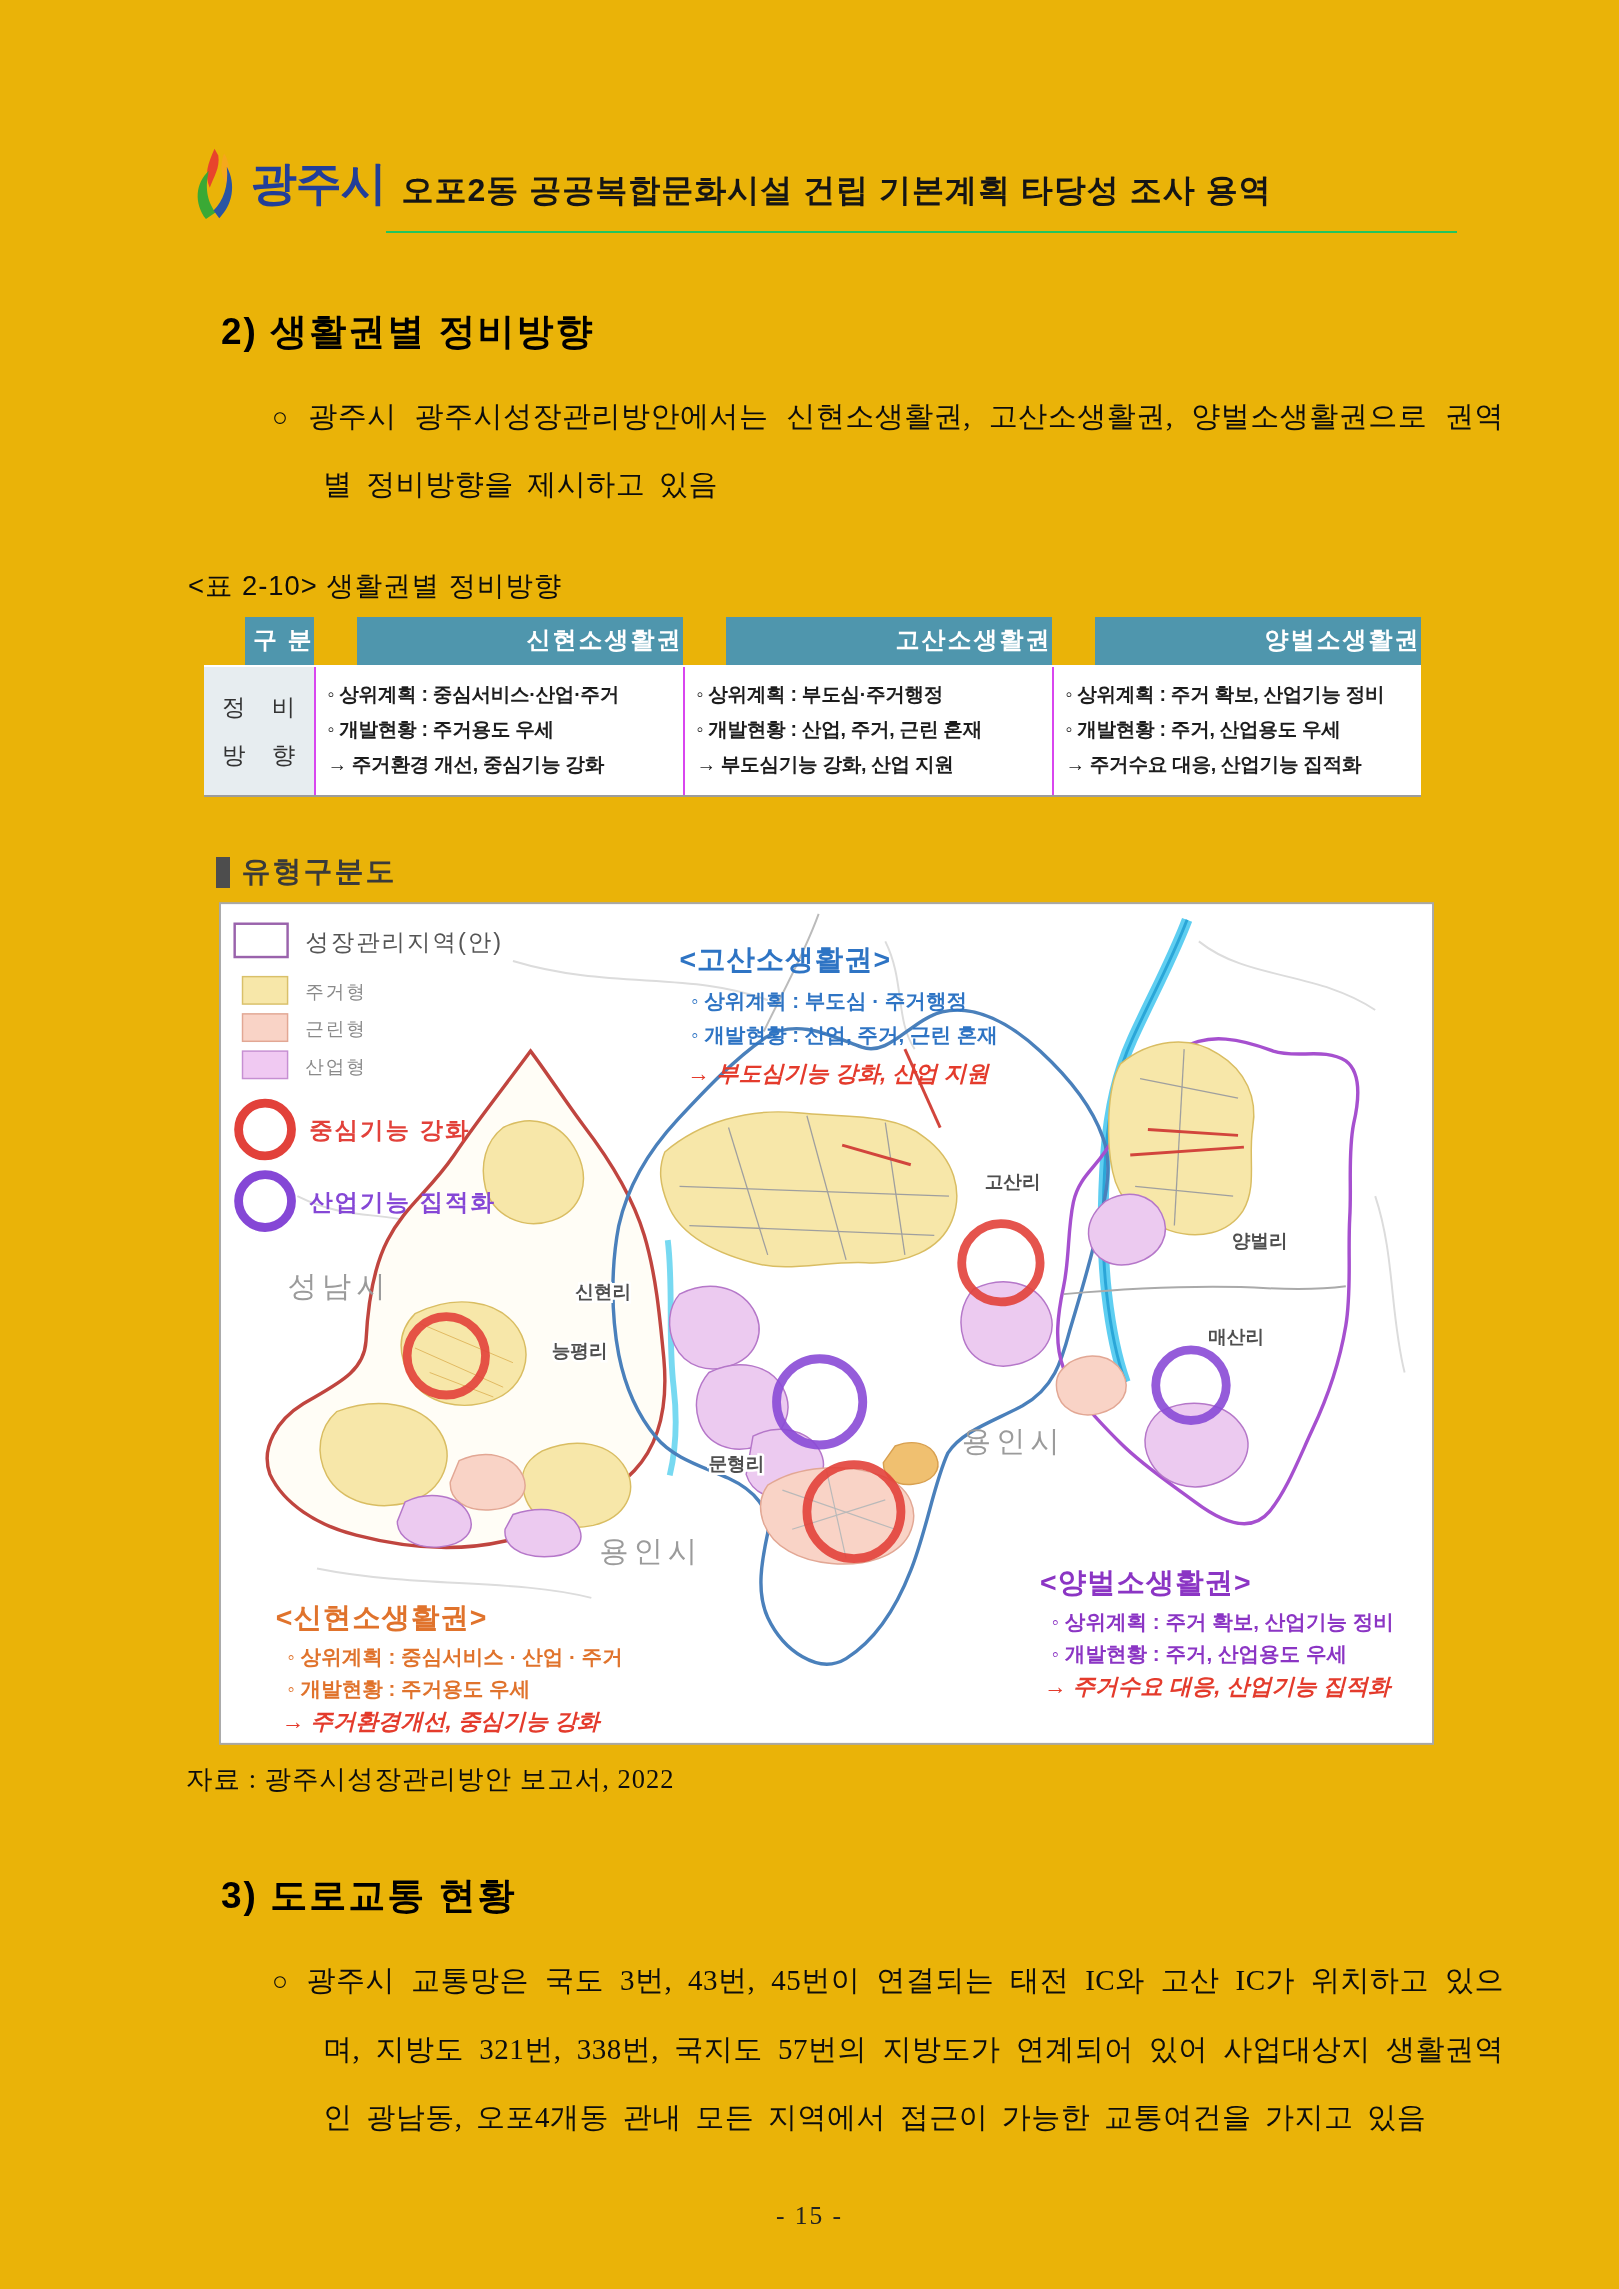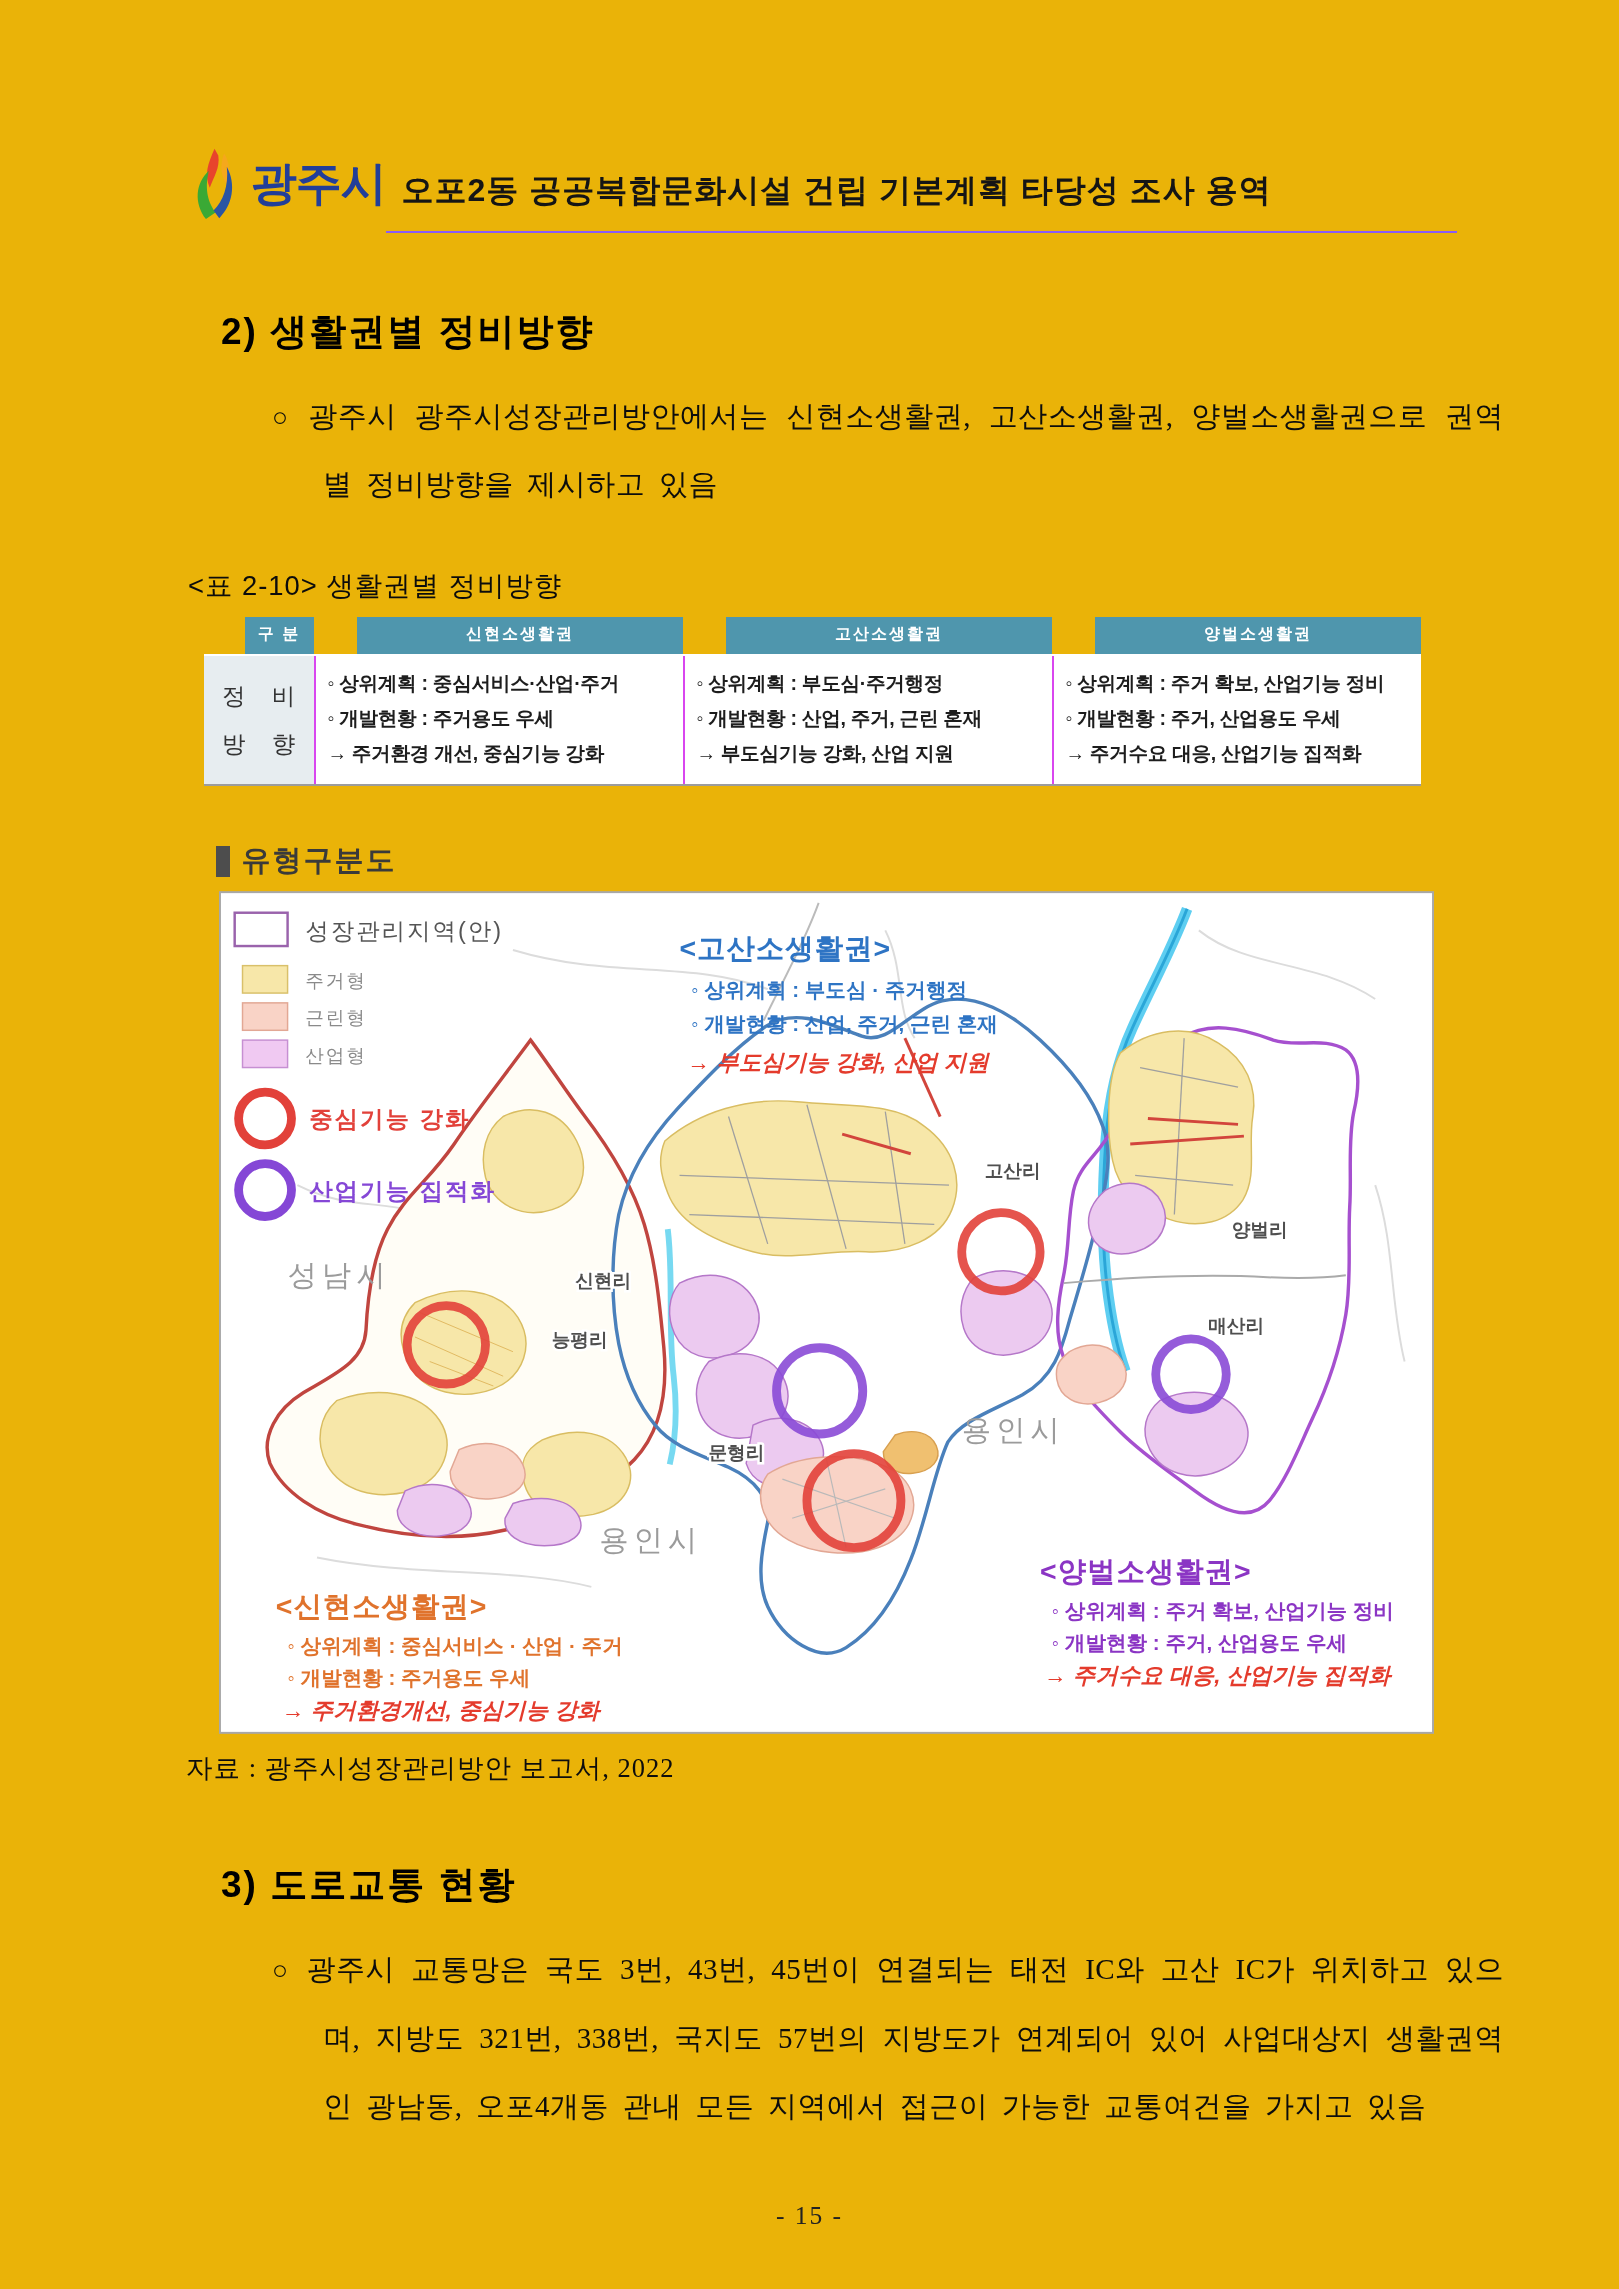--- a/index.html
+++ b/index.html
@@ -10,21 +10,21 @@
   }
   .content { padding:145px 162px 0 186px; }
 
   
   .hdr { display:flex; align-items:flex-end; }
   .logo { display:flex; align-items:center; gap:7.8px; padding-bottom:11.8px; }
   .logo-text {
     font-family:"Liberation Sans", sans-serif; font-weight:bold;
     font-size:46px; color:#223e99; letter-spacing:-1px; line-height:1;
   }
-  .hdr-title-wrap { flex:1; border-bottom:2px solid #8b5cf6; padding:0 0 17.6px 15.7px; }
+  .hdr-title-wrap { flex:1; border-bottom:2px solid #22c55e; padding:0 0 17.6px 15.7px; }
   .hdr-title {
     font-family:"Liberation Sans", sans-serif; font-weight:bold;
     font-size:32px; letter-spacing:1px; color:#151515; white-space:nowrap;
   }
 
   
   .h2 {
     font-family:"Liberation Sans", sans-serif; font-weight:bold;
     font-size:37px; letter-spacing:2px; color:#000; margin:74px 0 0 35px;
   }
@@ -40,22 +40,22 @@
   .tbl-caption {
     font-family:"Liberation Sans", sans-serif; font-size:27.4px; color:#0c0c0c;
     letter-spacing:1px; margin:49px 0 13.7px 2px;
   }
   .tbl {
     width:1217px; margin-left:17.6px; border-bottom:2.9px solid #9c9c9c;
     font-family:"Liberation Sans", sans-serif;
   }
   .tbl-head { display:grid; grid-template-columns:110px 1fr 1fr 1fr; gap:2.9px; }
   .th {
-    background:#4f96ad; color:#fff; font-weight:bold; font-size:16px;
-    text-align:center; padding:6.9px 0 8.8px; letter-spacing:2px;margin-left:41px;
+    background:#4f96ad; color:#fff; font-weight:bold; font-size:24px;
+    text-align:right; padding:6.9px 0 8.8px; letter-spacing:2px;margin-left:41px;
   }
   .tbl-body { display:grid; grid-template-columns:110px 1fr 1fr 1fr; border-top:2px solid #fff; }
   .rowhdr {
     background:#e7edf0; display:flex; flex-direction:column; justify-content:center;
     align-items:center; gap:15.7px; color:#333; font-size:23.5px;
     letter-spacing:9.8px; text-indent:9.8px;
   }
   .td { padding:9.8px 5.9px 13.7px 11.8px; border-left:2px solid #d946ef; background:#fff; }
   .td .ln {
     font-size:19.6px; font-weight:bold; color:#1d1d1d; line-height:35px;

